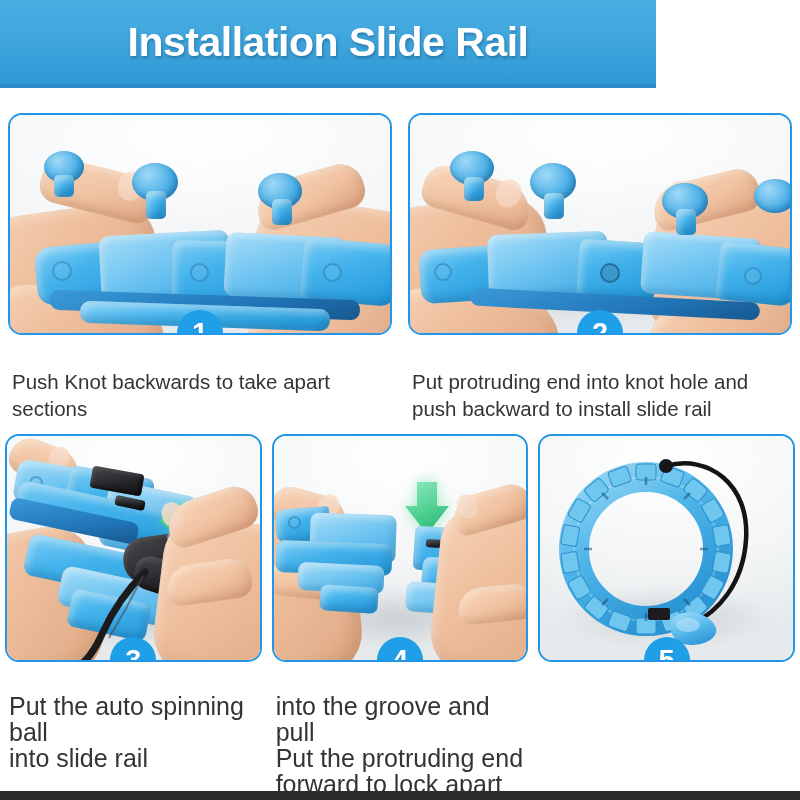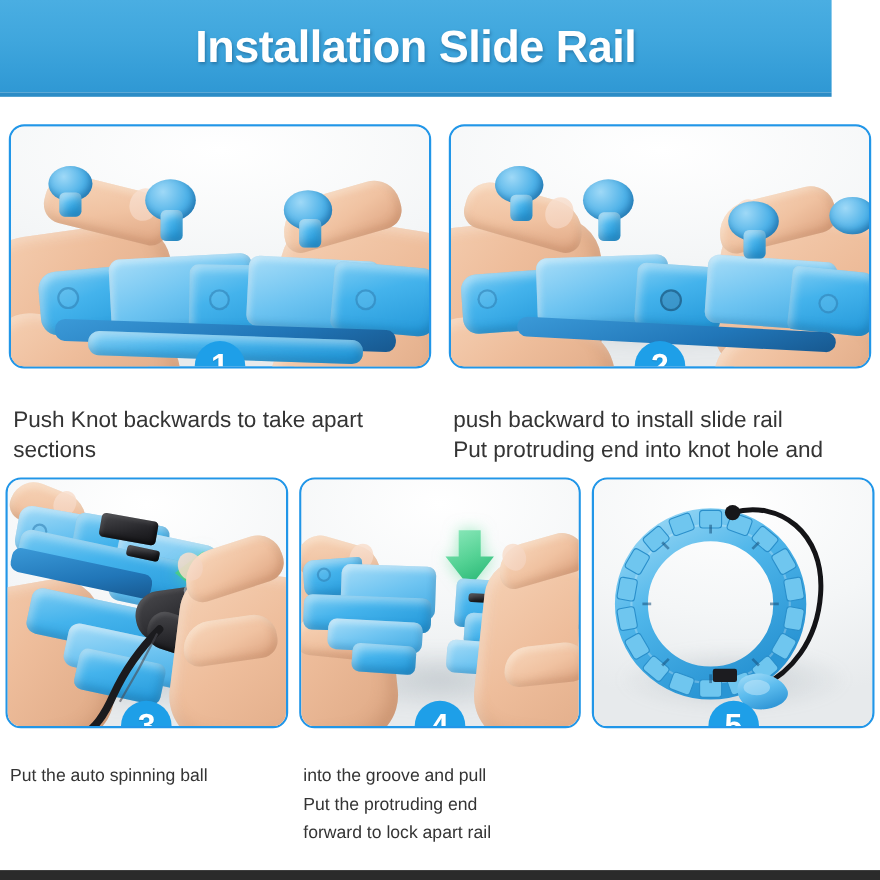--- a/index.html
+++ b/index.html
@@ -8,21 +8,21 @@
     width: 800px;
     height: 800px;
     background: #ffffff;
     font-family: "Liberation Sans", sans-serif;
     overflow: hidden;
     position: relative;
   }
 
   
   .header-banner {
-    width: 756px;
+    width: 656px;
     height: 88px;
     background: linear-gradient(180deg, #4aaee2 0%, #3fa6dd 45%, #2f98d4 100%);
     border-bottom: 4px solid #2b8cc6;
     display: flex;
     align-items: center;
     justify-content: center;
     position: relative;
   }
   .header-title {
     color: #ffffff;
@@ -163,21 +163,21 @@
   
   .caption {
     text-align: left;
     color: #343434;
     font-size: 20.5px;
     line-height: 27px;
     font-family: "Liberation Sans", sans-serif;
     padding: 0 4px;
   }
   .caption.top-cap { margin-top: 33px; }
-  .caption.bottom-cap { margin-top: 31px; font-size: 16px; line-height: 26px; }
+  .caption.bottom-cap { margin-top: 31px; font-size: 25px; line-height: 26px; }
 
   
   .footer-bar {
     position: absolute;
     left: 0; bottom: 0;
     width: 800px; height: 9px;
     background: #2b2b2b;
   }
 </style>
 </head>
@@ -265,22 +265,22 @@
         <div class="plastic" style="left:54px; top:62px; width:20px; height:24px; border-radius:5px;"></div>
         <div class="knob" style="left:120px; top:48px; width:46px; height:38px;"></div>
         <div class="plastic" style="left:134px; top:78px; width:20px; height:26px; border-radius:5px;"></div>
         <div class="knob" style="left:252px; top:68px; width:46px; height:36px;"></div>
         <div class="plastic" style="left:266px; top:94px; width:20px; height:26px; border-radius:5px;"></div>
         <div class="knob" style="right:-6px; top:64px; width:42px; height:34px;"></div>
       </div>
       <div class="badge top-row-badge">2</div>
     </div>
     <div class="caption top-cap">
+      <div>Put protruding end into knot hole and</div>
       <div>push backward to install slide rail</div>
-      <div>Put protruding end into knot hole and</div>
     </div>
   </div>
 </div>
 
 <div class="bottom-row">
 
   <div class="bottom-cell cell-wrap">
     <div class="panel bottom">
       <div class="photo">
         <div class="bg-table"></div>
@@ -327,20 +327,21 @@
 
         <div class="hand" style="right:-48px; top:86px; width:150px; height:160px; border-radius:40px 55px 65px 45px; transform:rotate(7deg);"></div>
         <div class="finger" style="right:2px; top:58px; width:92px; height:44px; border-radius:34px 26px 20px 16px; transform:rotate(-18deg);"></div>
         <div class="nail" style="right:76px; top:66px; width:22px; height:26px; transform:rotate(-24deg);"></div>
         <div class="finger" style="right:8px; top:126px; width:86px; height:40px; border-radius:30px 24px 18px 16px; transform:rotate(-8deg);"></div>
       </div>
       <div class="badge bottom-row-badge">3</div>
     </div>
     <div class="caption bottom-cap">
       <div>Put the auto spinning ball</div>
+      <div>into slide rail</div>
     </div>
   </div>
 
   <div class="bottom-cell cell-wrap">
     <div class="panel bottom">
       <div class="photo">
         <div class="bg-table"></div>
         <div class="bg-shadow"></div>
 
         <div class="hand" style="left:-56px; top:78px; width:140px; height:165px; border-radius:50px 36px 44px 58px; transform:rotate(-6deg);"></div>

